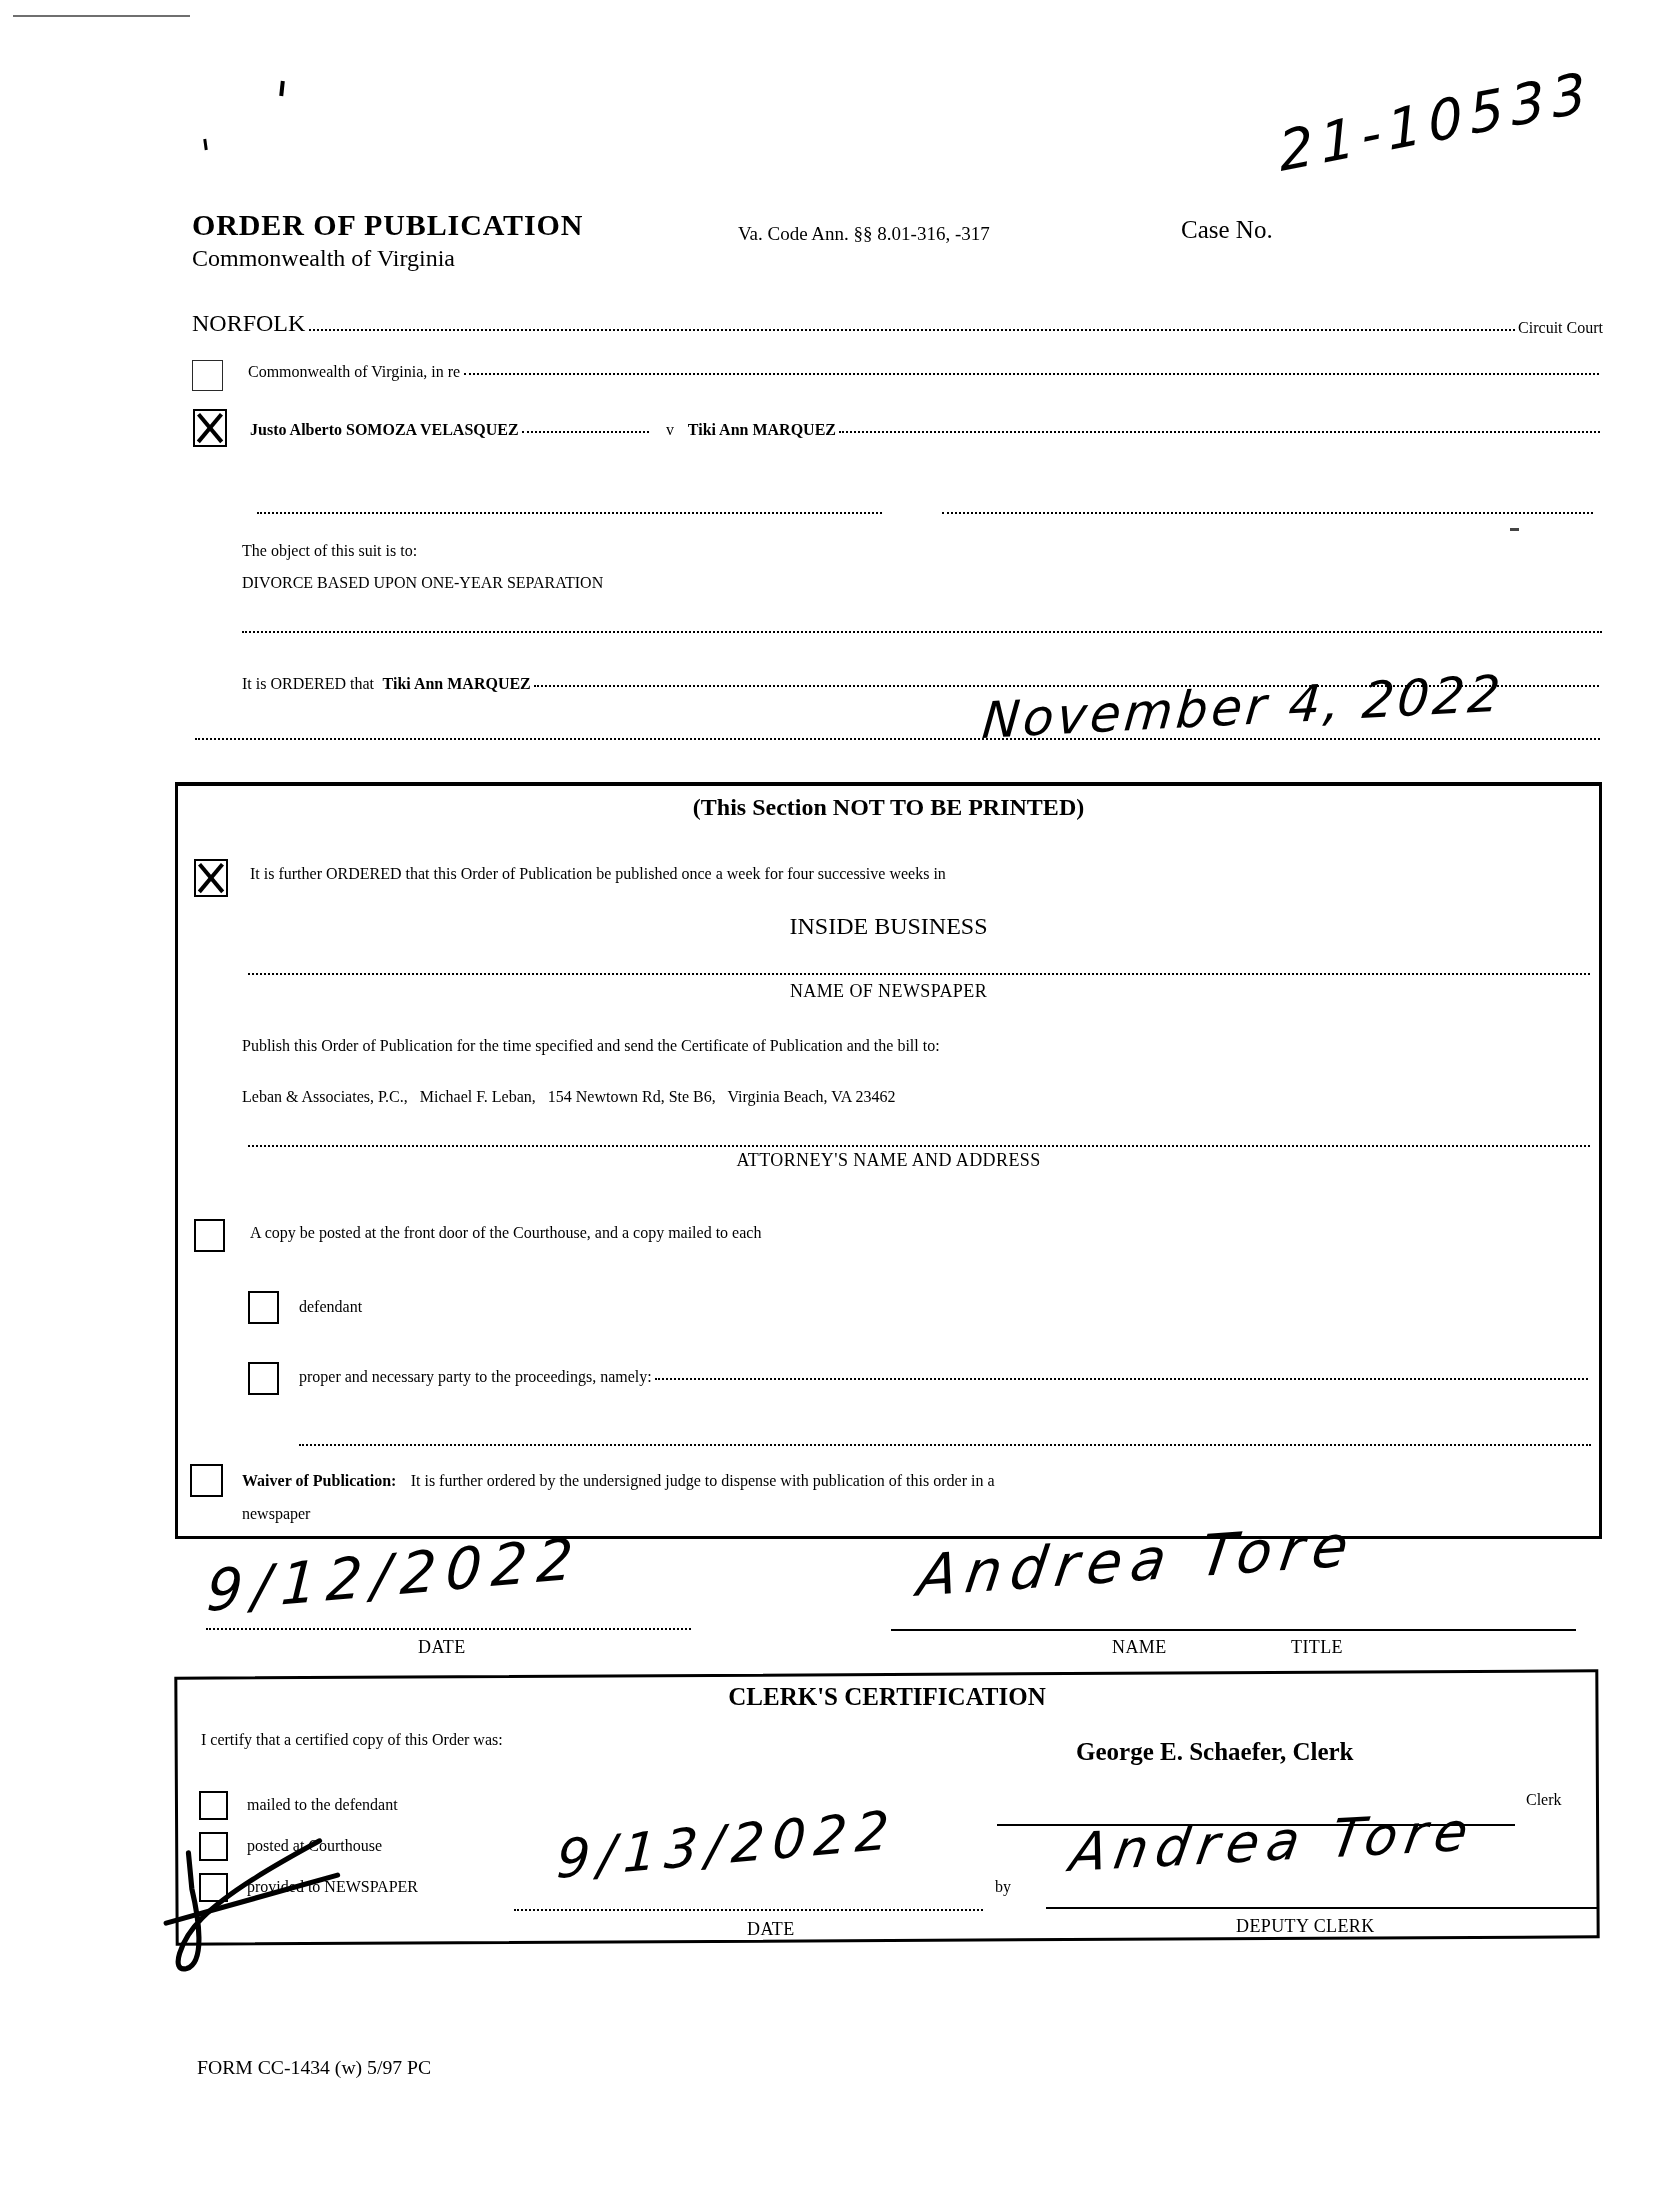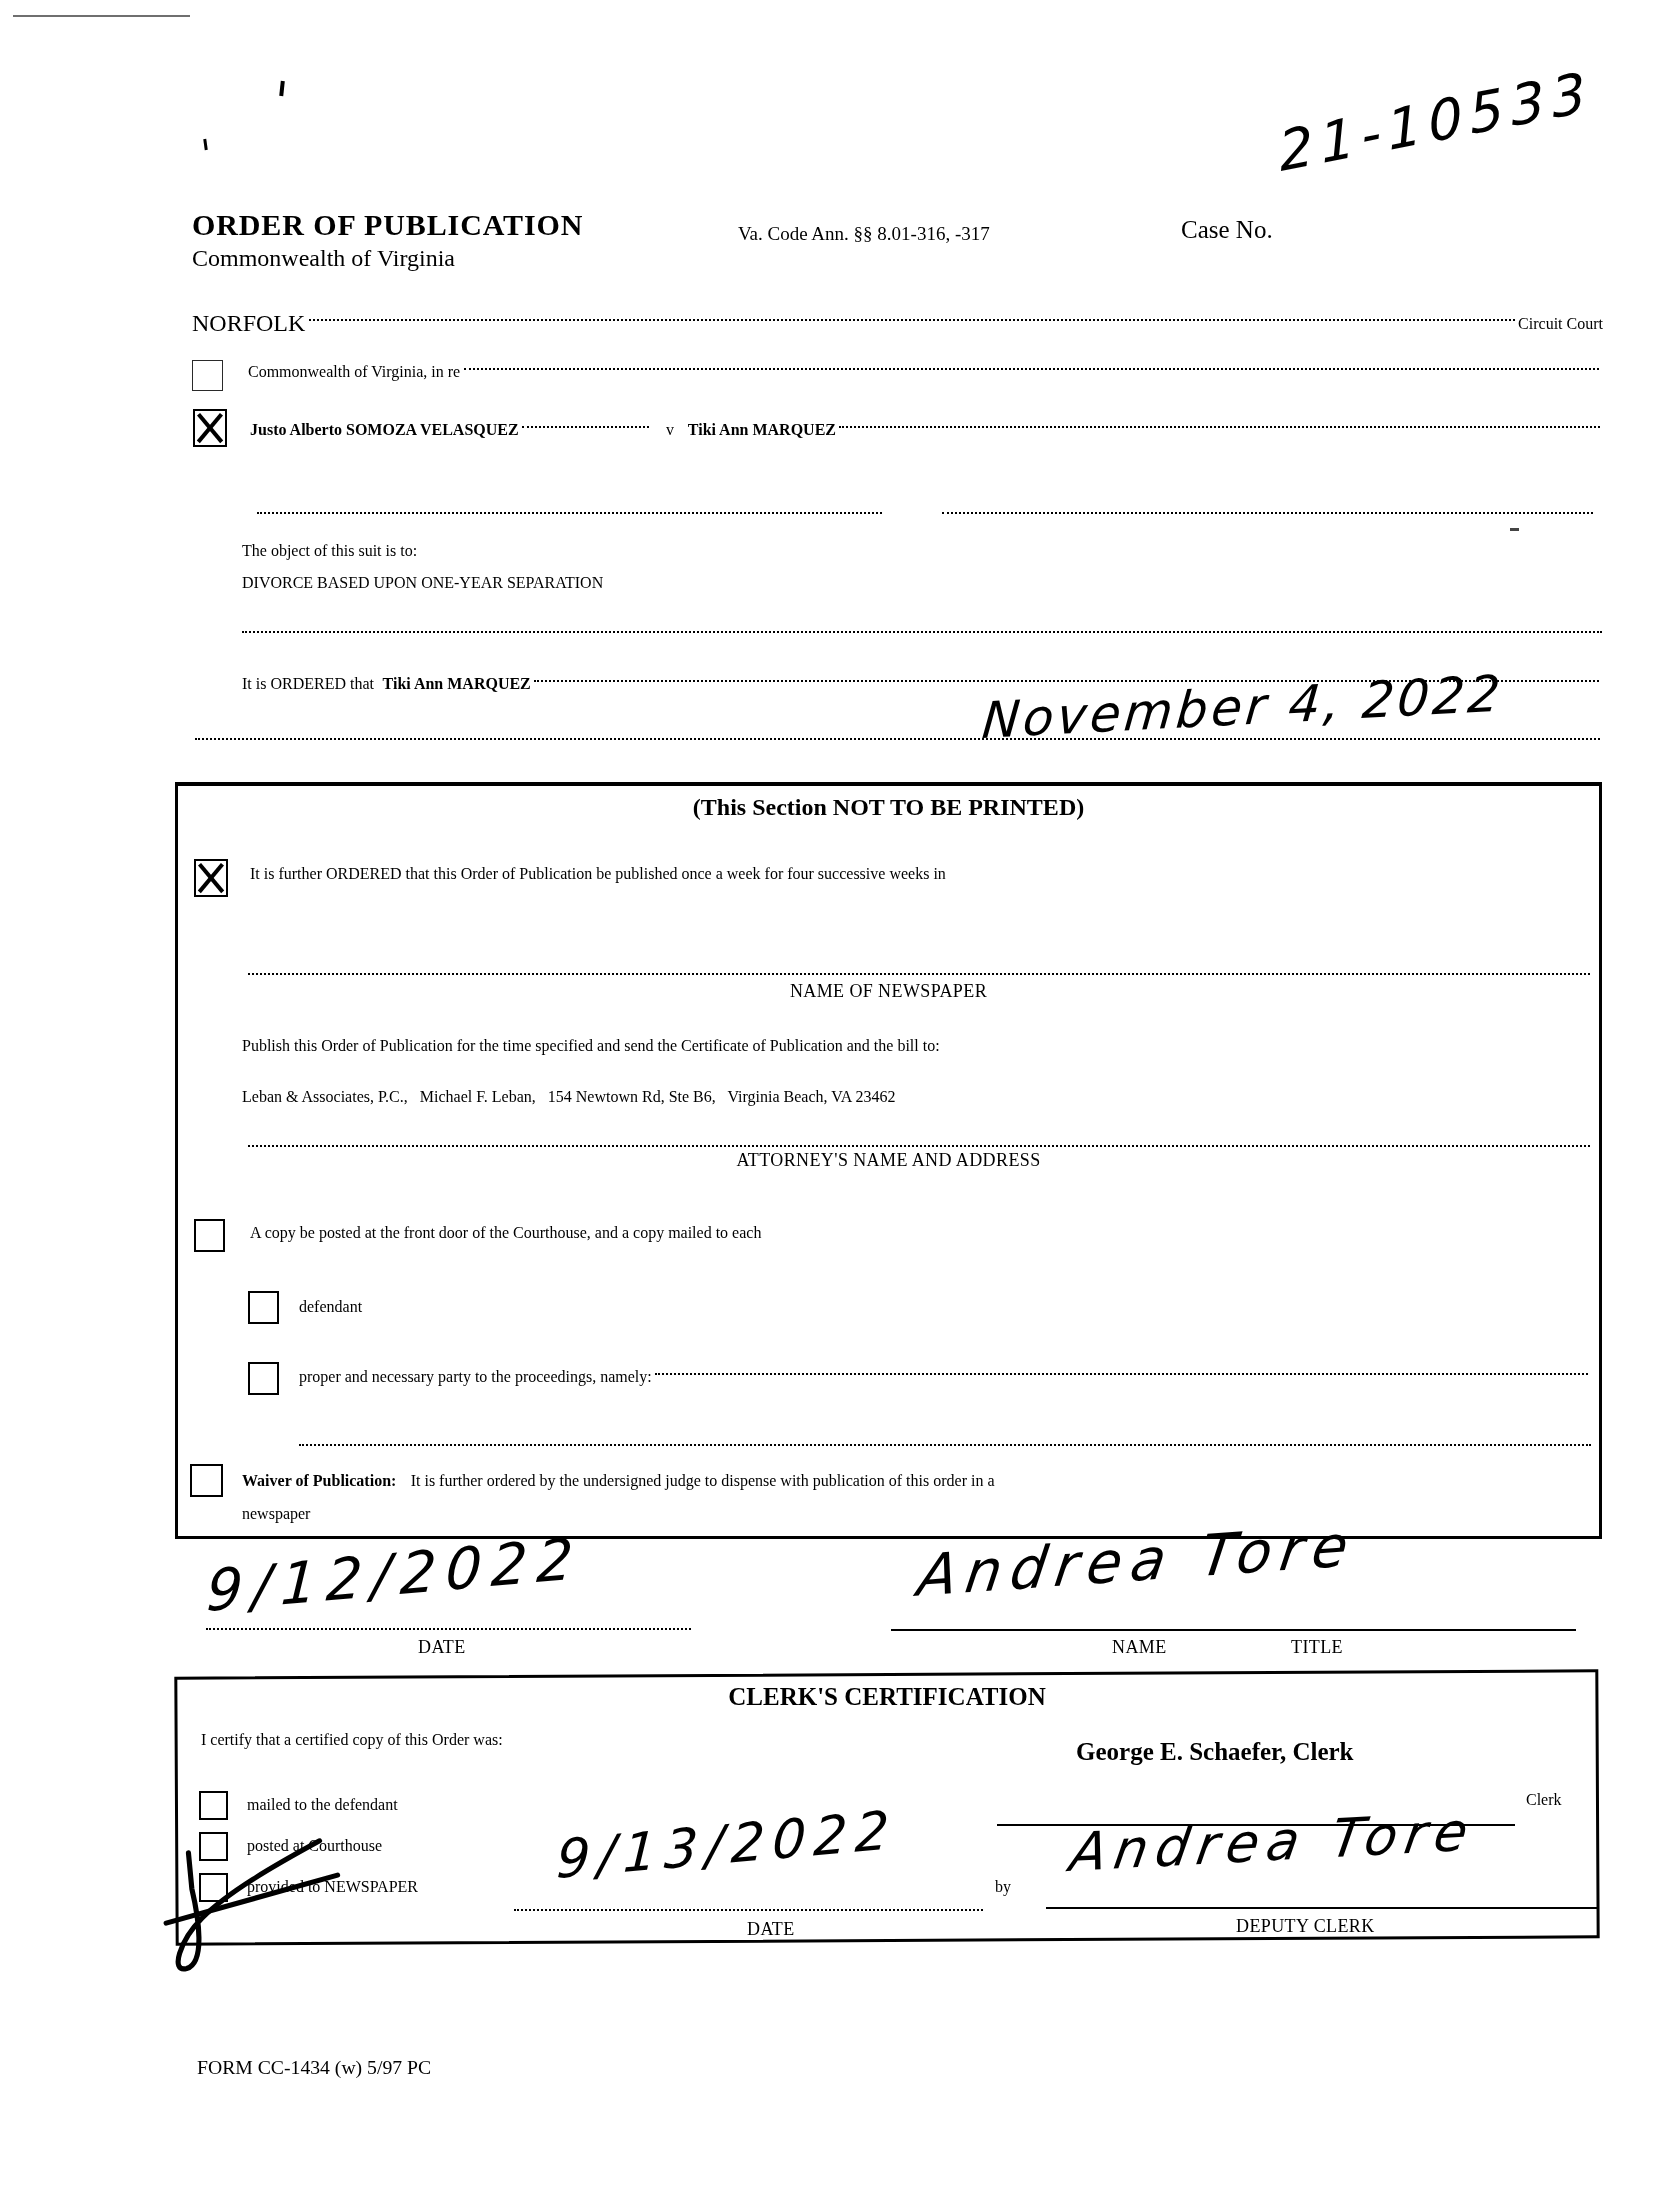--- a/index.html
+++ b/index.html
@@ -9,21 +9,21 @@
   .t { position:absolute; white-space:nowrap; line-height:1.15; }
   .b { font-weight:700; }
   .pre { white-space:pre; }
   .f21 { font-size:18px; letter-spacing:0.4px; }
   .f22 { font-size:19px; }
   .f23 { font-size:19.7px; }
   .f27 { font-size:16px; }
   .f28 { font-size:24px; }
   .f29 { font-size:25px; }
   .f44 { font-size:30px; letter-spacing:0.9px; }
-  .row { position:absolute; display:flex; align-items:center; line-height:1.15; }
+  .row { position:absolute; display:flex; align-items:flex-end; line-height:1.15; }
   .row > span { white-space:nowrap; }
   .leader { flex:1 1 auto; border-bottom:2.6px dotted #000; height:0; margin:0 3.4px 6.8px 3.4px; }
   .leader.fixed { flex:0 0 auto; }
   .dline { position:absolute; height:0; border-bottom:2.6px dotted #000; }
   .sline { position:absolute; height:0; border-bottom:2.6px solid #000; }
   .box { position:absolute; border:3.4px solid #000; background:transparent; }
   .cb { position:absolute; border:2.6px solid #000; background:transparent; }
   .cb.faint { border-width:1.7px; border-color:#2a2a2a; }
   .cbx::before, .cbx::after { content:""; position:absolute; left:-10%; top:45%; width:120%; height:4.3px; background:#000; }
   .cbx::before { transform:rotate(50deg); }
@@ -87,20 +87,21 @@
   <div class="row" style="left:192px;top:738px;width:1411px">
     <span class="leader"></span>
   </div>
   <div class="hand" style="left:980px;top:692px;font-size:50px;letter-spacing:3.4px;transform:rotate(-3deg) skewX(-8deg)">November 4, 2022</div>
 
   <div class="box" style="left:175px;top:782px;width:1427px;height:757px;border-top-width:4.3px"></div>
   <div class="centerwrap f28 b" style="left:175px;top:794px;width:1427px">(This Section NOT TO BE PRINTED)</div>
 
   <div class="cb cbx" style="left:194px;top:859px;width:34px;height:38px"></div>
   <div class="t f27" style="left:250px;top:865px">It is further ORDERED that this Order of Publication be published once a week for four successive weeks in</div>
+  <div class="centerwrap f28" style="left:175px;top:913px;width:1427px">INSIDE BUSINESS</div>
   <div class="dline" style="left:248px;top:973px;width:1342px"></div>
   <div class="centerwrap f21" style="left:175px;top:981px;width:1427px">NAME OF NEWSPAPER</div>
 
   <div class="t f27" style="left:242px;top:1037px">Publish this Order of Publication for the time specified and send the Certificate of Publication and the bill to:</div>
   <div class="t f27 pre" style="left:242px;top:1088px">Leban &amp; Associates, P.C.,   Michael F. Leban,   154 Newtown Rd, Ste B6,   Virginia Beach, VA 23462</div>
   <div class="dline" style="left:248px;top:1145px;width:1342px"></div>
   <div class="centerwrap f21" style="left:175px;top:1150px;width:1427px">ATTORNEY'S NAME AND ADDRESS</div>
 
   <div class="cb" style="left:194px;top:1219px;width:31px;height:33px"></div>
   <div class="t f27" style="left:250px;top:1224px">A copy be posted at the front door of the Courthouse, and a copy mailed to each</div>

